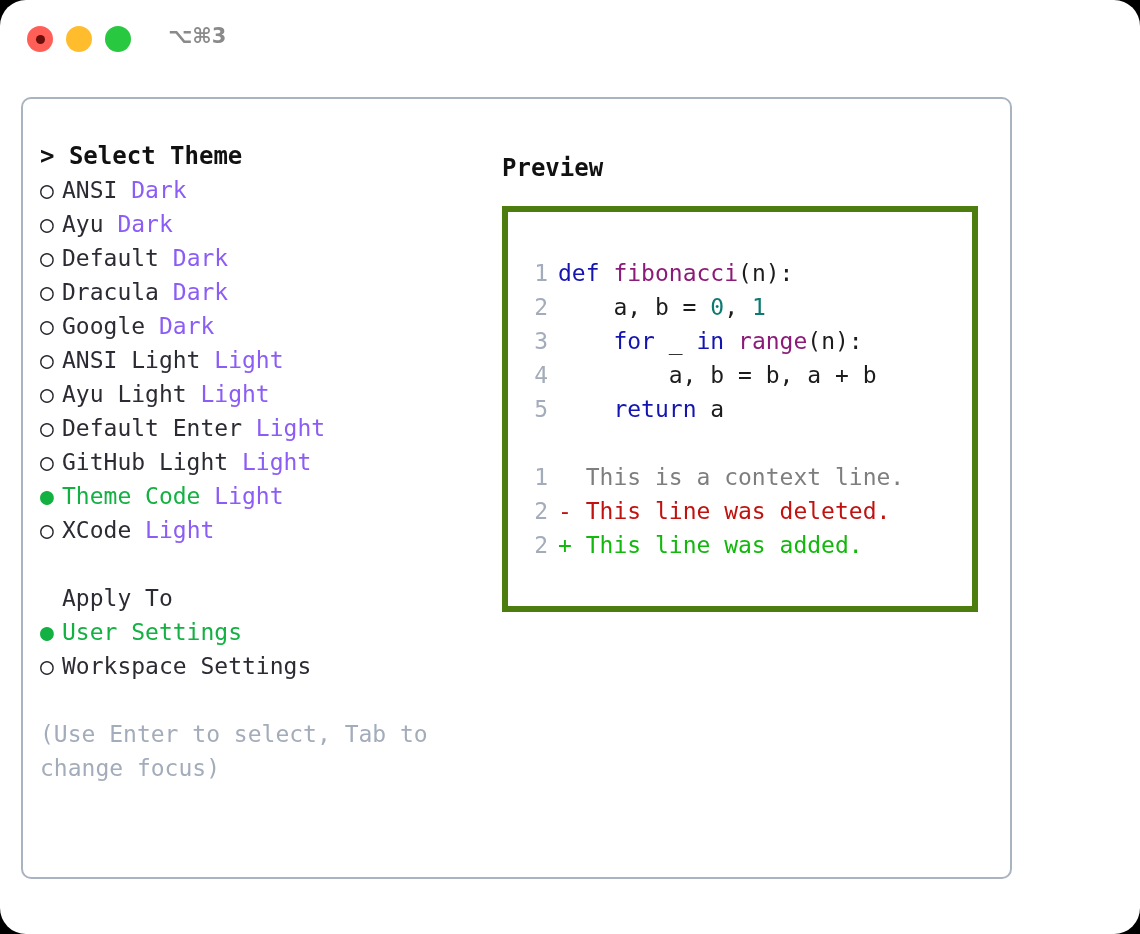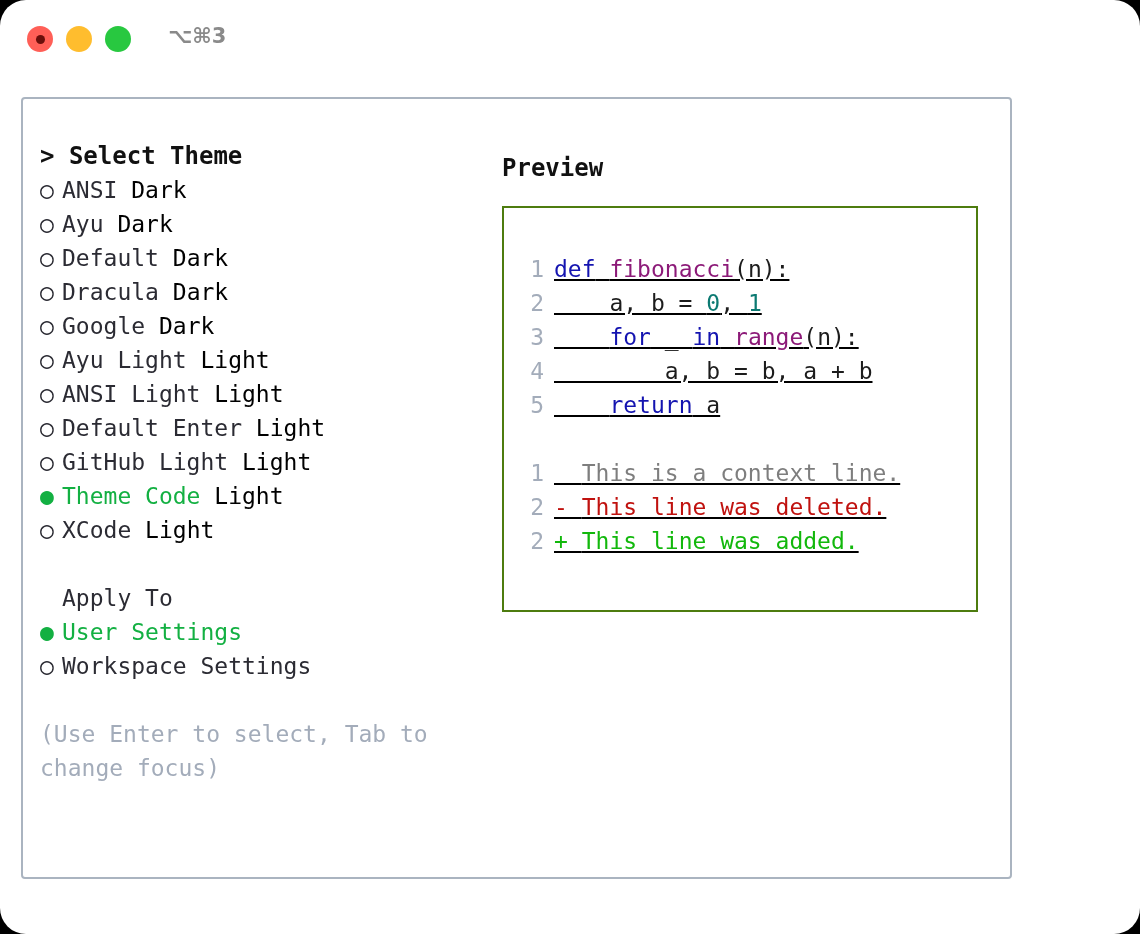--- a/index.html
+++ b/index.html
@@ -69,21 +69,21 @@
   }
 
   
   .panel {
     position: absolute;
     left: 21px;
     top: 97px;
     width: 991px;
     height: 782px;
     border: 2px solid #aab4c0;
-    border-radius: 4px;
+    border-radius: 10px;
     background: #ffffff;
     box-sizing: border-box;
   }
 
   
   .left-col {
     position: absolute;
     left: 17px;
     top: 40px;
     width: 440px;
@@ -109,21 +109,21 @@
   }
   .bullet {
     display: inline-block;
     width: 22px;
   }
   .bullet.off { color: #2b2b33; }
   .bullet.on  { color: #13b042; }
   .row.selected .label { color: #13b042; }
   .label { color: #2b2b33; }
   .tag {
-    color: #000000;
+    color: #8b5cf6;
   }
 
   .apply-block {
     margin-top: 34px;
   }
   .apply-heading {
     font-size: 23px;
     line-height: 34px;
     color: #2b2b33;
     white-space: pre;
@@ -142,25 +142,24 @@
   .right-col {
     position: absolute;
     left: 479px;
     top: 52px;
     width: 490px;
   }
   .preview-box {
     margin-top: 21px;
     width: 476px;
     height: 406px;
-    border: 2px solid #4d7c0f;
+    border: 6px solid #4d7c0f;
     box-sizing: border-box;
     background: #ffffff;
     overflow: hidden;
-    text-decoration: underline;
   }
   .code {
     padding: 44px 0 0 14px;
     font-size: 23px;
     line-height: 34px;
     white-space: pre;
   }
   .cl { display: block; white-space: pre; }
   .ln {
     display: inline-block;
@@ -195,22 +194,22 @@
   <div class="panel">
 
     <div class="left-col">
       <div class="col-title">&gt; Select Theme</div>
       <ul class="theme-list" id="theme-list">
           <li class="row"><span class="bullet off">○</span><span class="label">ANSI</span><span class="tag"> Dark</span></li>
           <li class="row"><span class="bullet off">○</span><span class="label">Ayu</span><span class="tag"> Dark</span></li>
           <li class="row"><span class="bullet off">○</span><span class="label">Default</span><span class="tag"> Dark</span></li>
           <li class="row"><span class="bullet off">○</span><span class="label">Dracula</span><span class="tag"> Dark</span></li>
           <li class="row"><span class="bullet off">○</span><span class="label">Google</span><span class="tag"> Dark</span></li>
+          <li class="row"><span class="bullet off">○</span><span class="label">ANSI Light</span><span class="tag"> Light</span></li>
           <li class="row"><span class="bullet off">○</span><span class="label">Ayu Light</span><span class="tag"> Light</span></li>
-          <li class="row"><span class="bullet off">○</span><span class="label">ANSI Light</span><span class="tag"> Light</span></li>
           <li class="row"><span class="bullet off">○</span><span class="label">Default Enter</span><span class="tag"> Light</span></li>
           <li class="row"><span class="bullet off">○</span><span class="label">GitHub Light</span><span class="tag"> Light</span></li>
           <li class="row selected"><span class="bullet on">●</span><span class="label">Theme Code</span><span class="tag"> Light</span></li>
           <li class="row"><span class="bullet off">○</span><span class="label">XCode</span><span class="tag"> Light</span></li>
         </ul>
 
       <div class="apply-block">
         <div class="apply-heading">Apply To</div>
         <ul class="apply-list" id="apply-list">
             <li class="row selected"><span class="bullet on">●</span><span class="label">User Settings</span></li>

